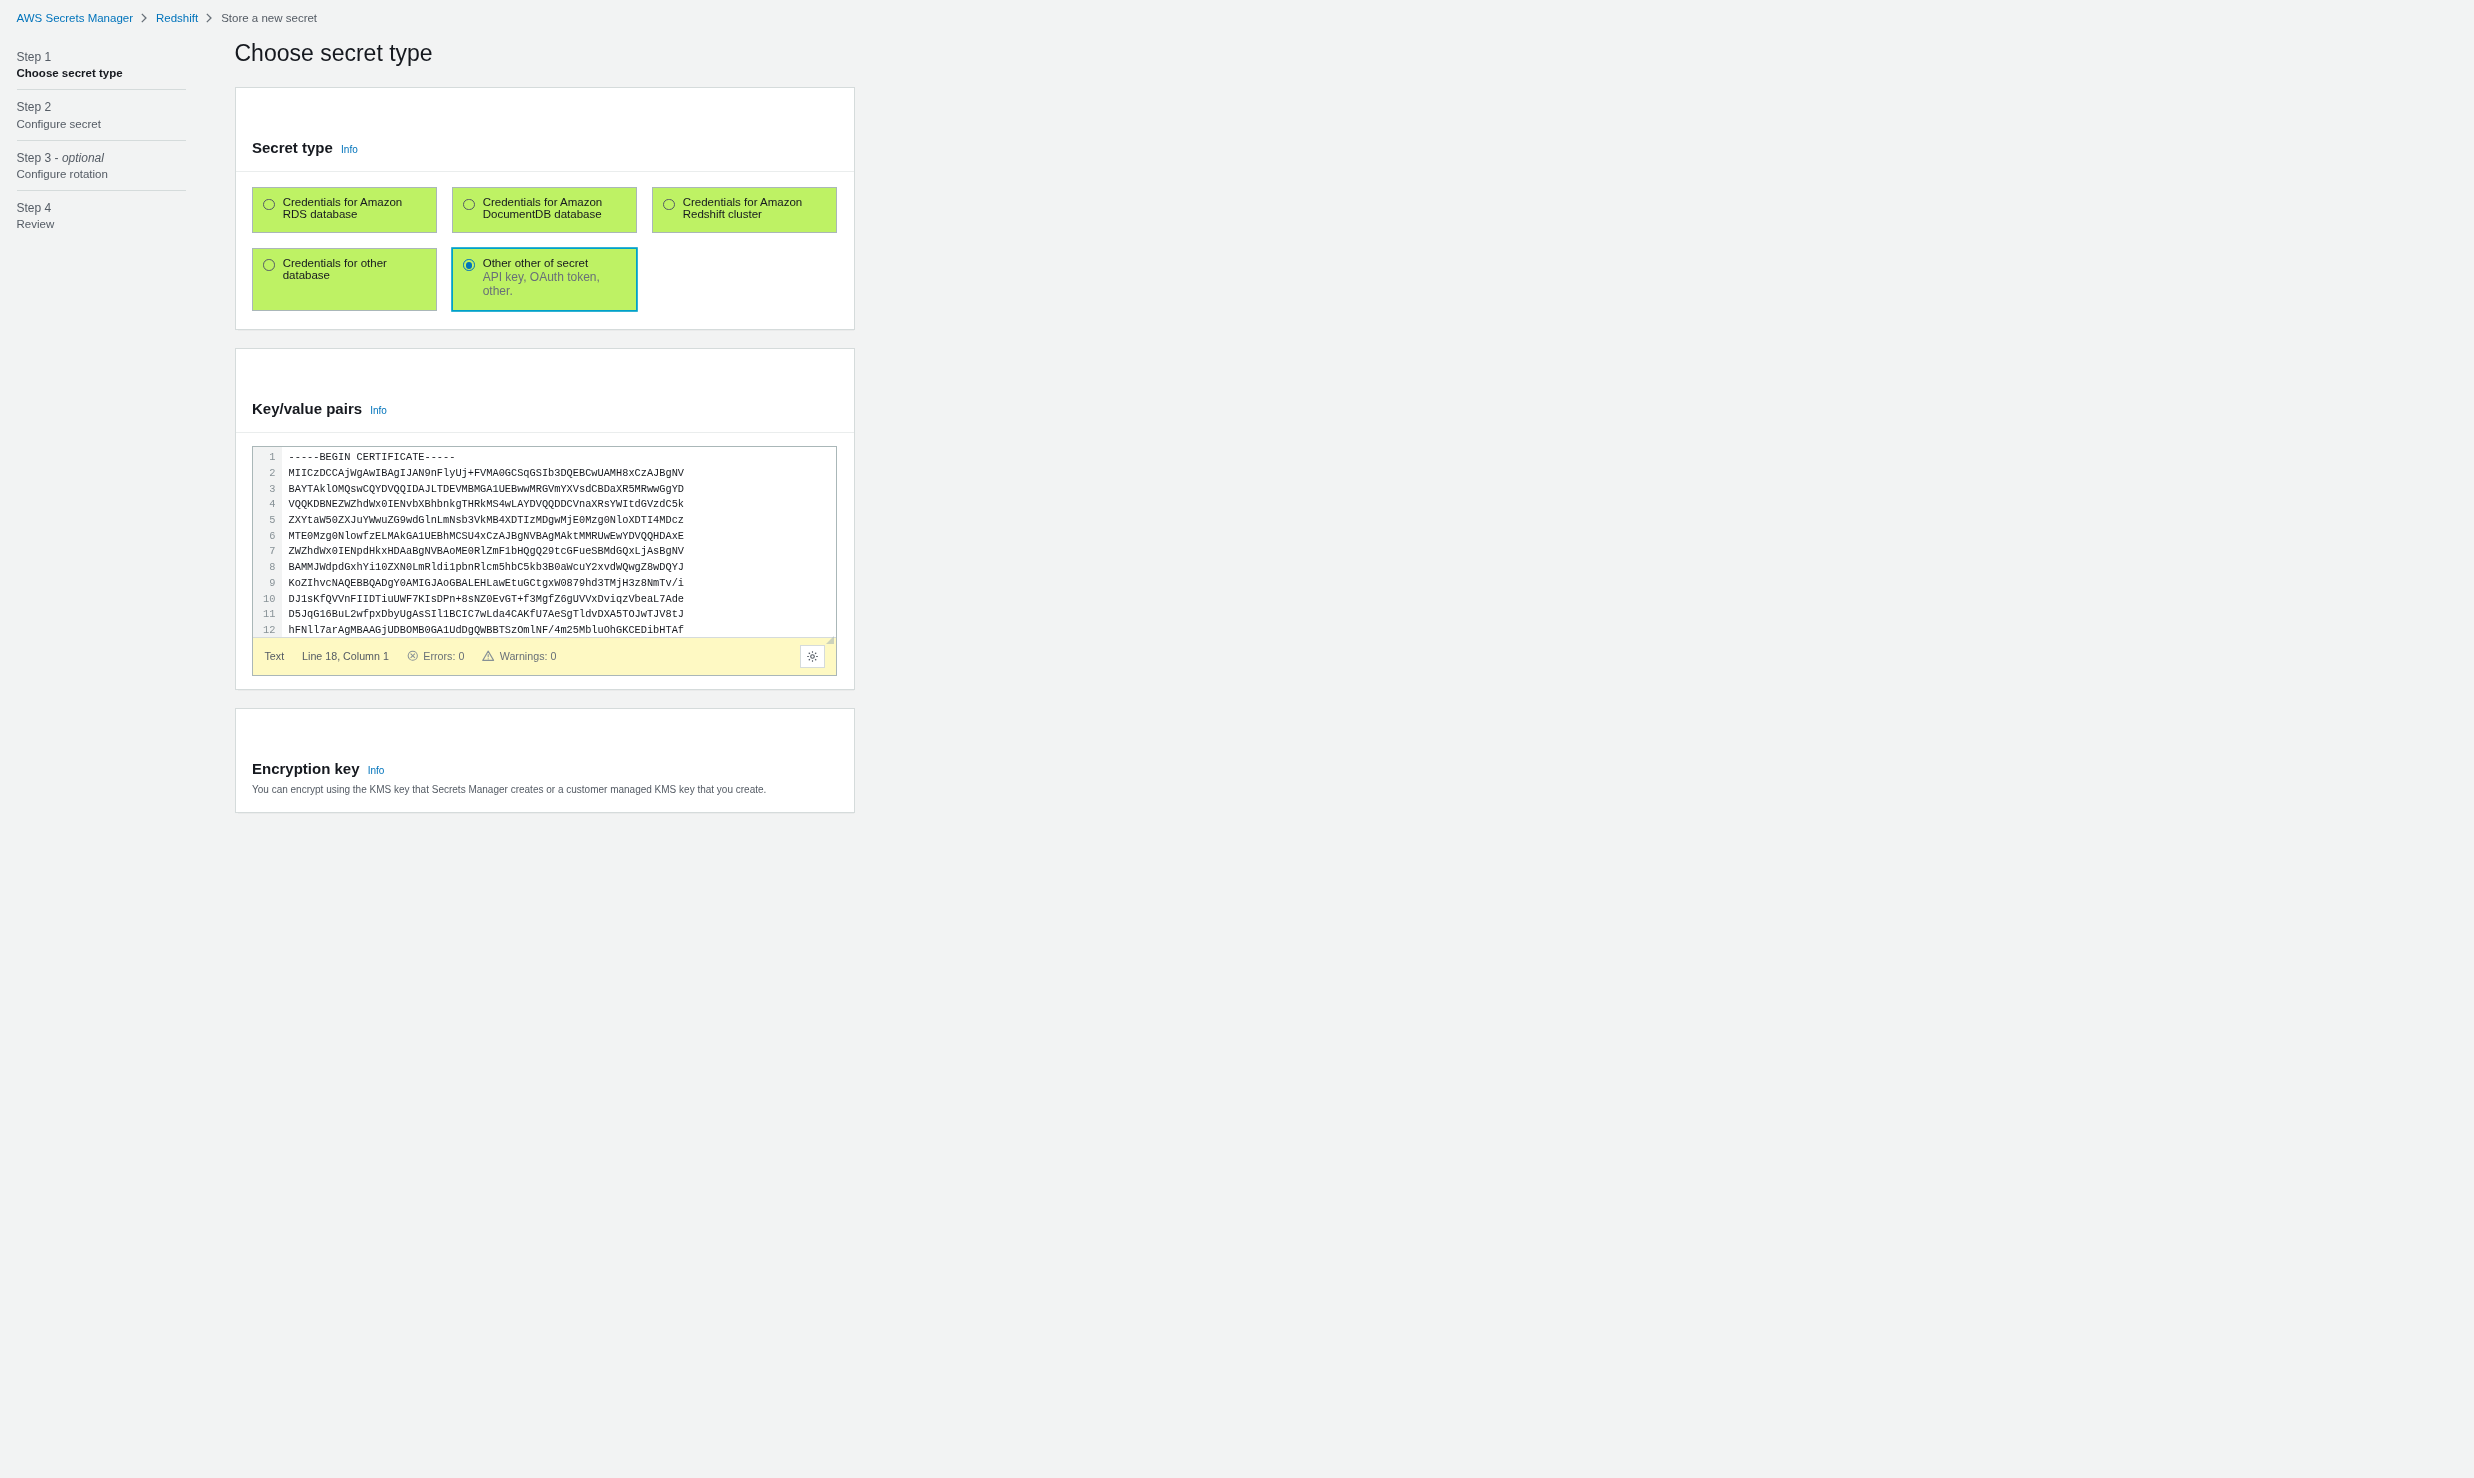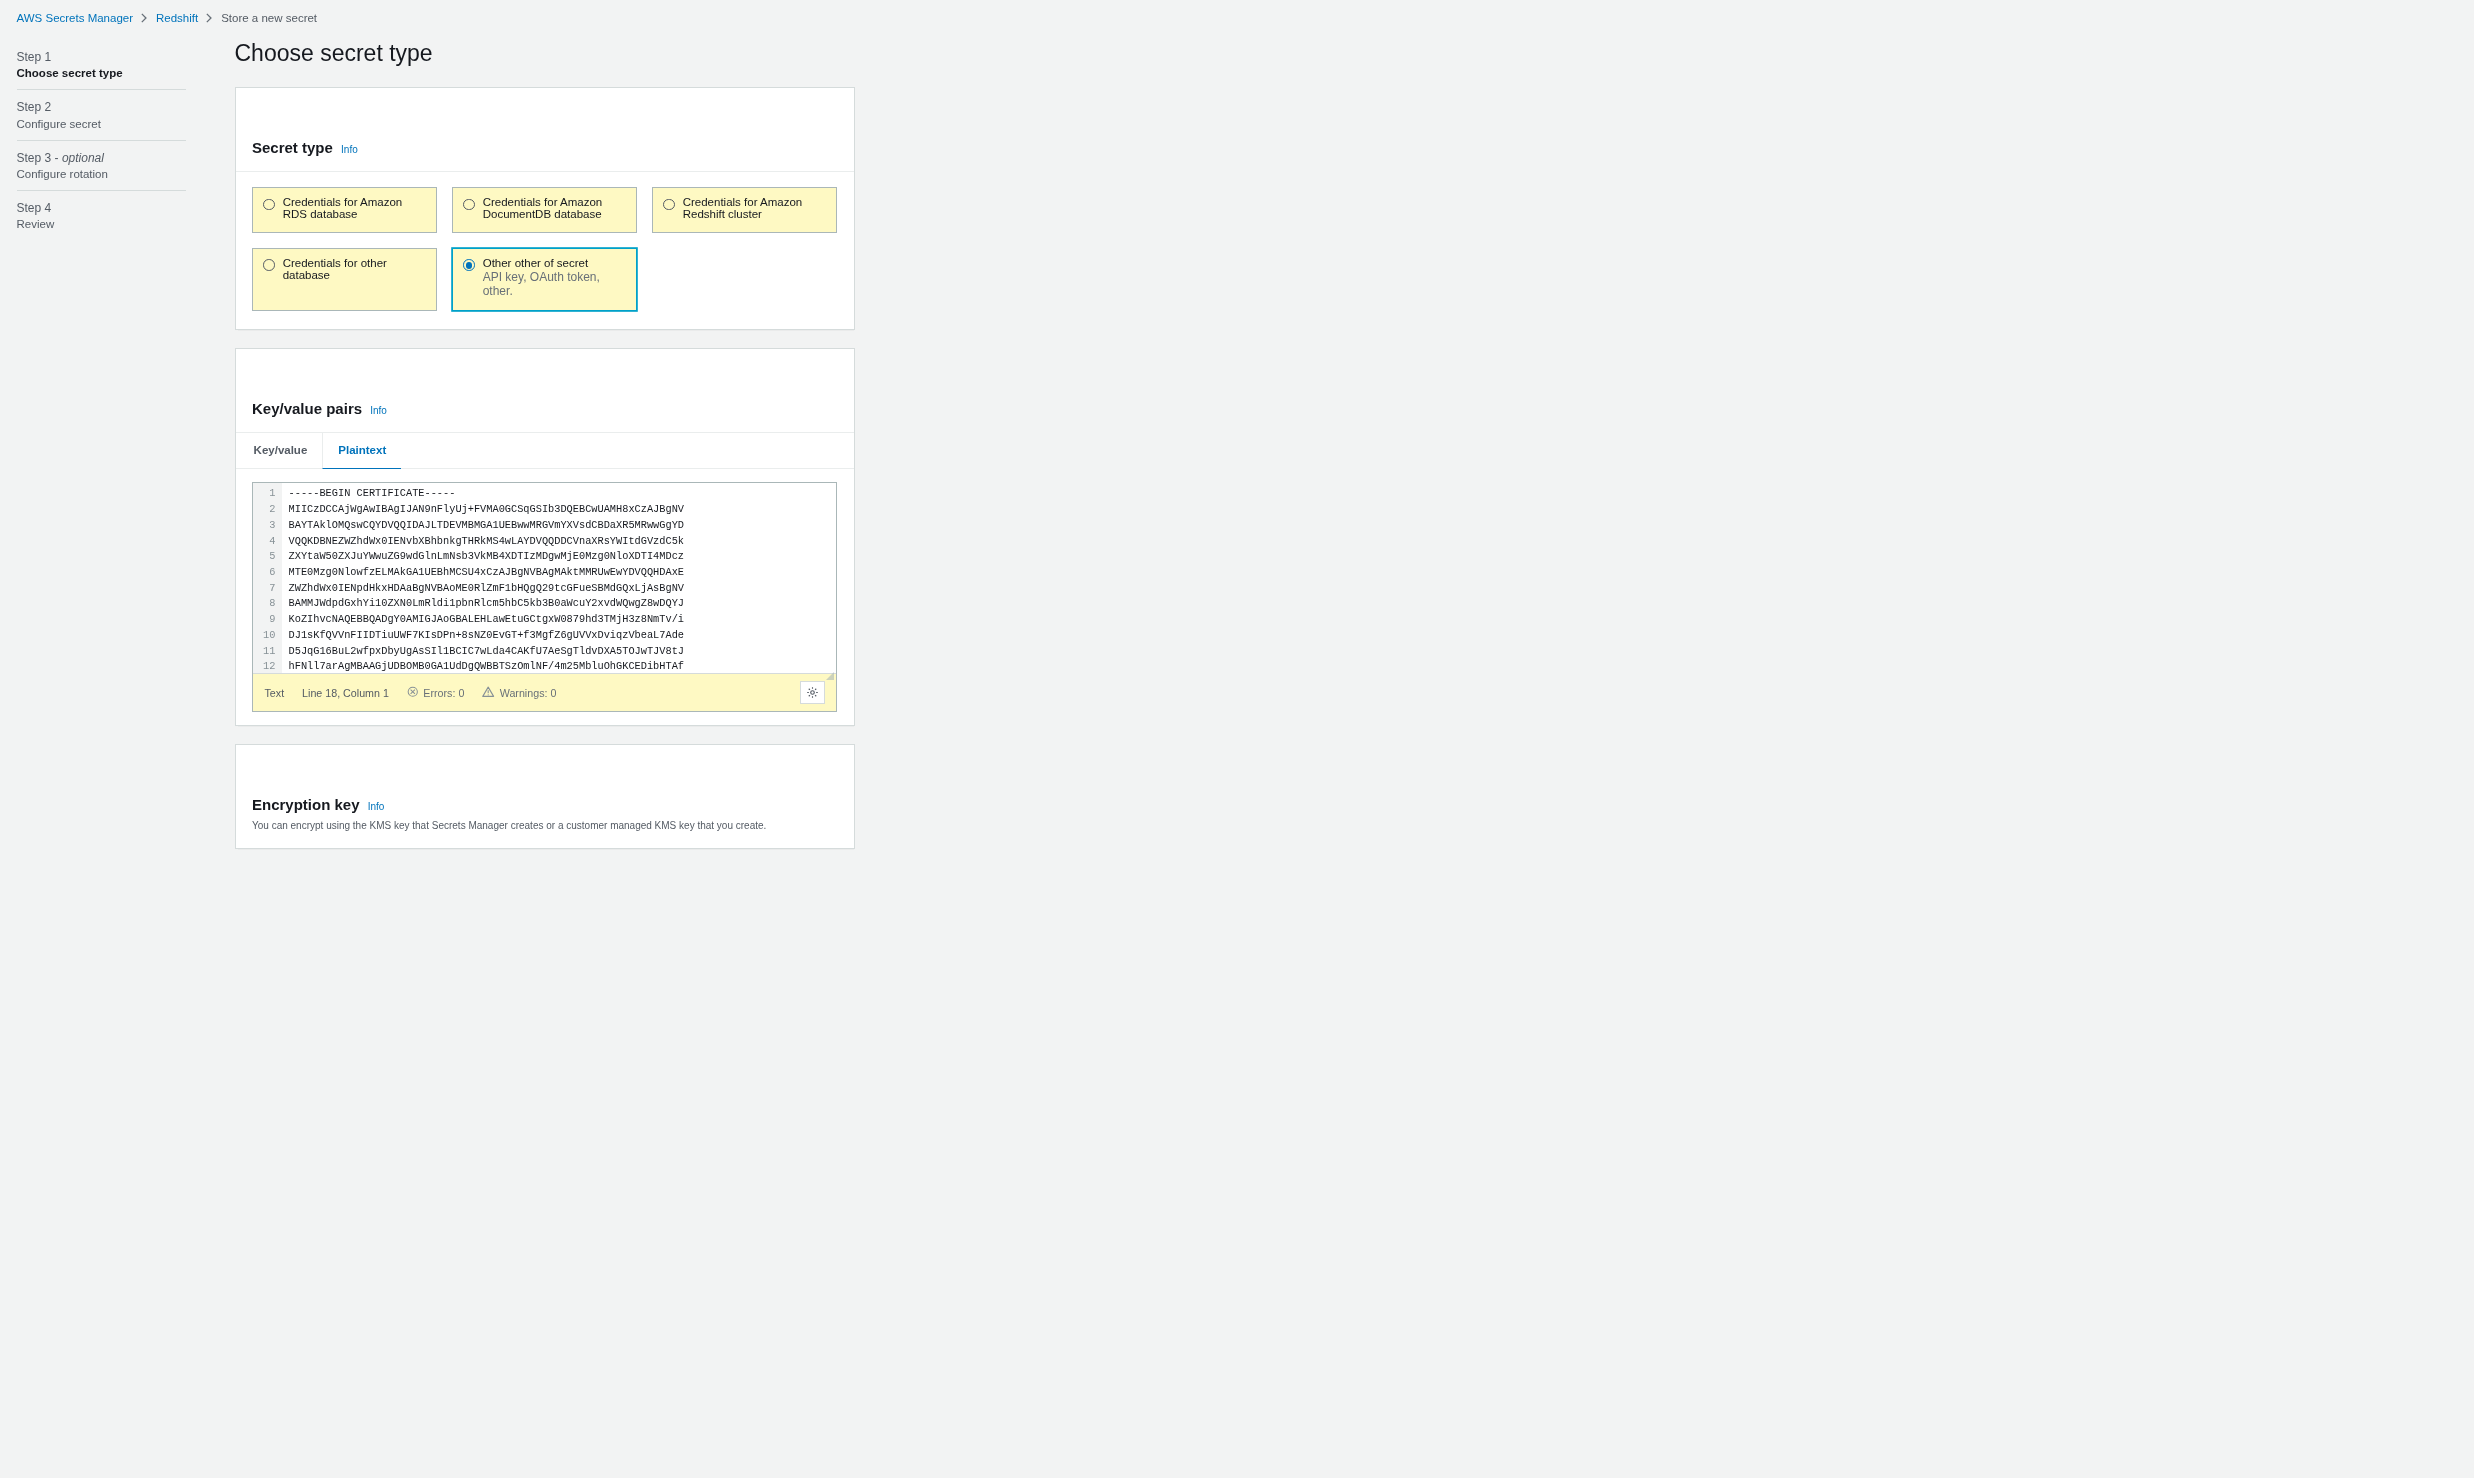--- a/index.html
+++ b/index.html
@@ -64,21 +64,21 @@
     grid-template-columns: repeat(3, 1fr);
     gap: 15px;
     padding: 15px 16.5px 18px 16.5px;
   }
   .tile {
     border: 0.8px solid #aab7b8;
     padding: 8.2px 10px 11.5px 10px;
     display: flex;
     gap: 8.2px;
     cursor: pointer;
-    background:#fef9c3;
+    background:#bef264;
   }
   .tile.selected {
     border: 0.8px solid #00a1c9;
     box-shadow: 0 0 0 0.8px #00a1c9;
   }
   .tile .radio {
     width: 11.5px; height: 11.5px;
     border: 0.8px solid #545b64;
     border-radius: 50%;
     margin-top: 2.5px;
@@ -267,24 +267,20 @@
               <div class="tile-sub">API key, OAuth token, other.</div>
             </div>
           </div>
         </div>
       </div>
 
       <div class="panel">
         <div class="panel-header">
           <span class="panel-title">Key/value pairs</span>
           <a href="#" class="info-link">Info</a>
-        </div>
-        <div class="tabs">
-          <div class="tab">Key/value</div>
-          <div class="tab active">Plaintext</div>
         </div>
         <div class="editor-wrap">
           <div class="editor">
             <div class="editor-body">
               <div class="gutter" id="gutter">1
 2
 3
 4
 5
 6

